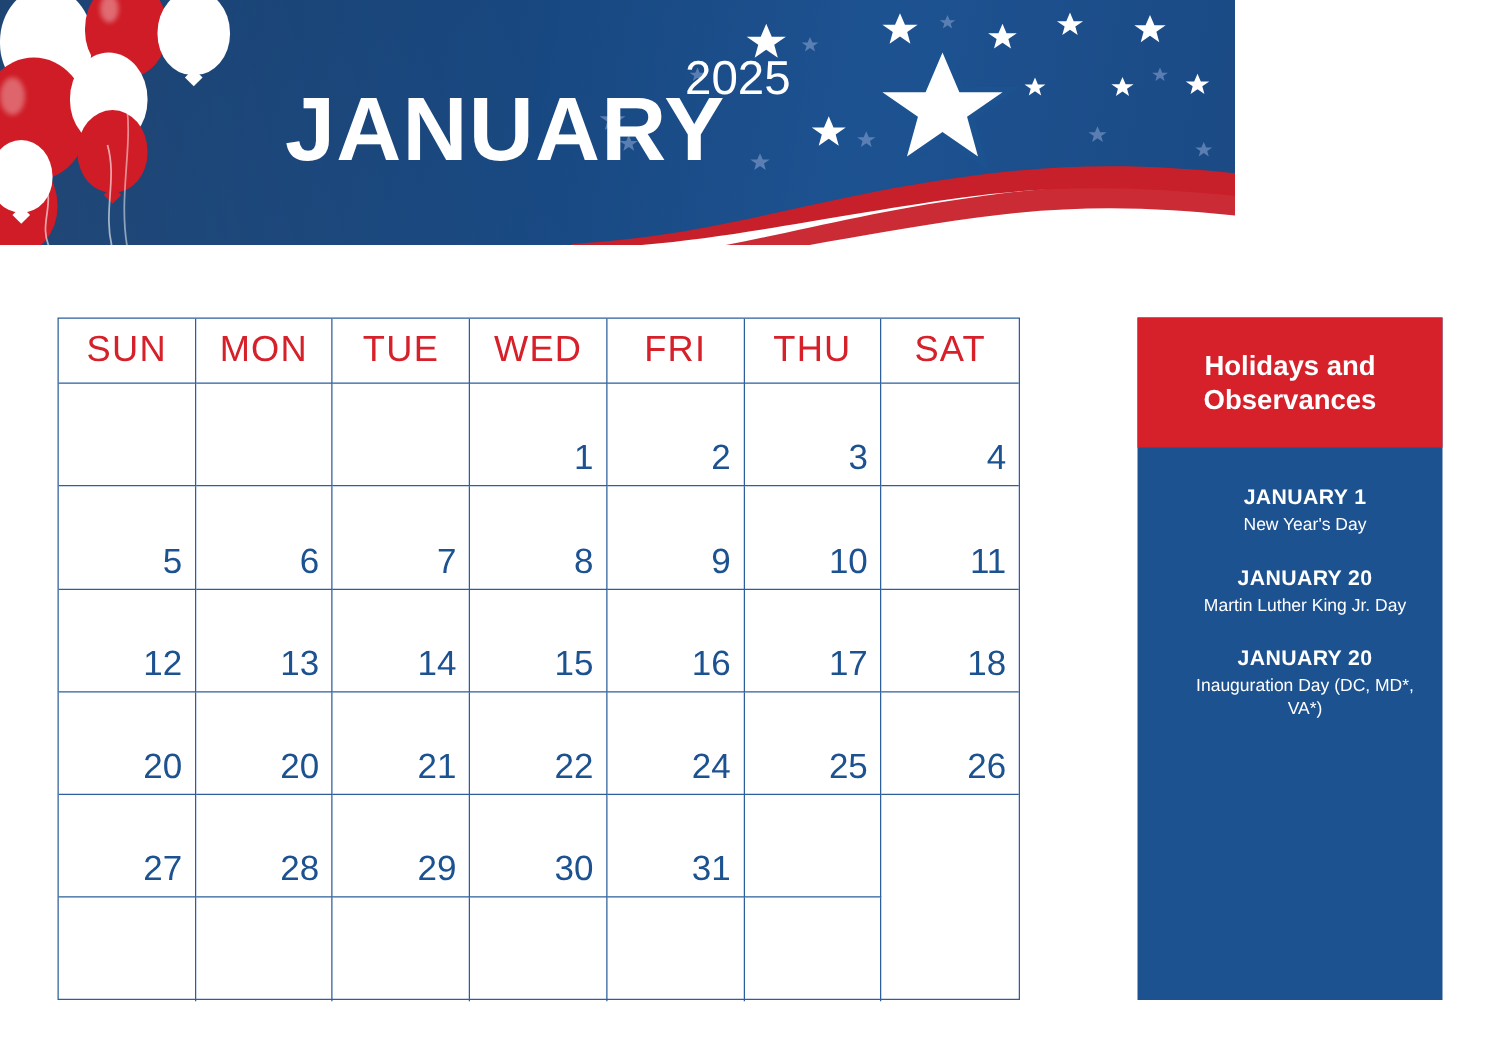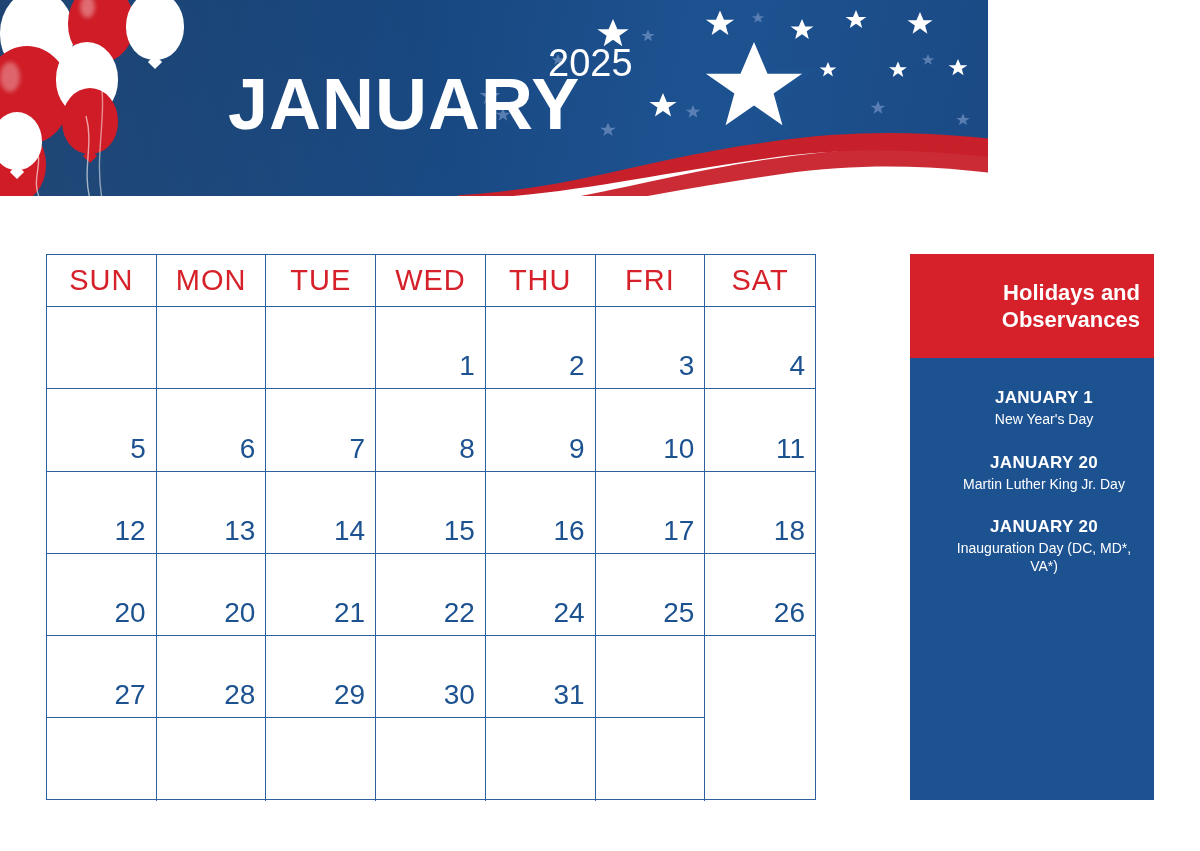--- a/index.html
+++ b/index.html
@@ -108,21 +108,21 @@
     width: 244px; height: 546px;
     background: #1d5291;
   }
   .hol-head {
     height: 104px;
     background: #d6202a;
     color: #ffffff;
     display: flex;
     align-items: center;
     justify-content: center;
-    text-align: right;
+    text-align: center;
     font-size: 22px;
     font-weight: bold;
     line-height: 1.25;
     padding: 0 14px;
   }
   .hol-body {
     padding: 30px 12px 0 12px;
     text-align: center;
     color: #ffffff;
   }
@@ -263,22 +263,22 @@
 
     <div class="year-title">2025</div>
     <div class="month-title">JANUARY</div>
   </div>
 
   <div class="cal" id="cal-grid">
       <div class="cell dow">SUN</div>
       <div class="cell dow">MON</div>
       <div class="cell dow">TUE</div>
       <div class="cell dow">WED</div>
+      <div class="cell dow">FRI</div>
       <div class="cell dow">THU</div>
-      <div class="cell dow">FRI</div>
       <div class="cell dow">SAT</div>
       <div class="cell"></div>
       <div class="cell"></div>
       <div class="cell"></div>
       <div class="cell">
         <span class="daynum">1</span>
       </div>
       <div class="cell">
         <span class="daynum">2</span>
       </div>

